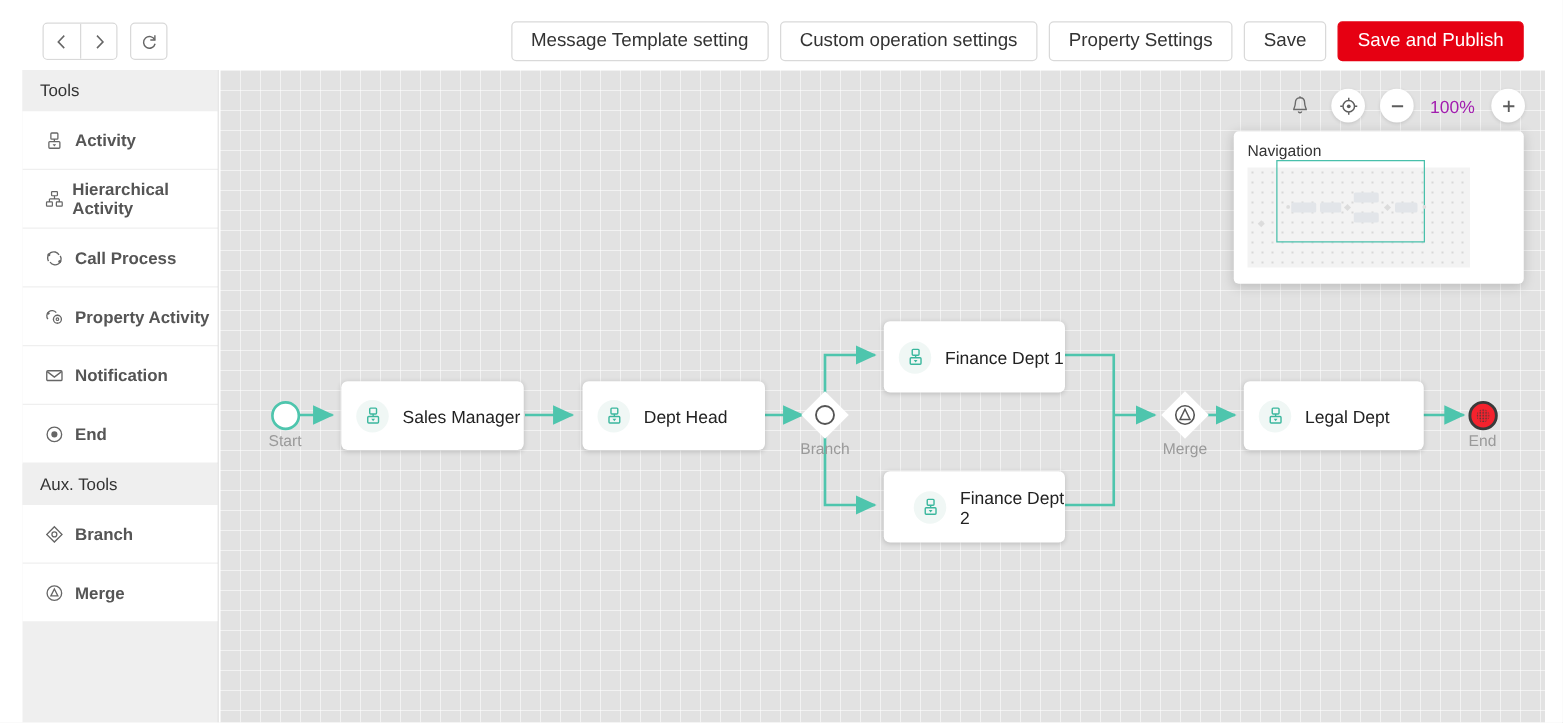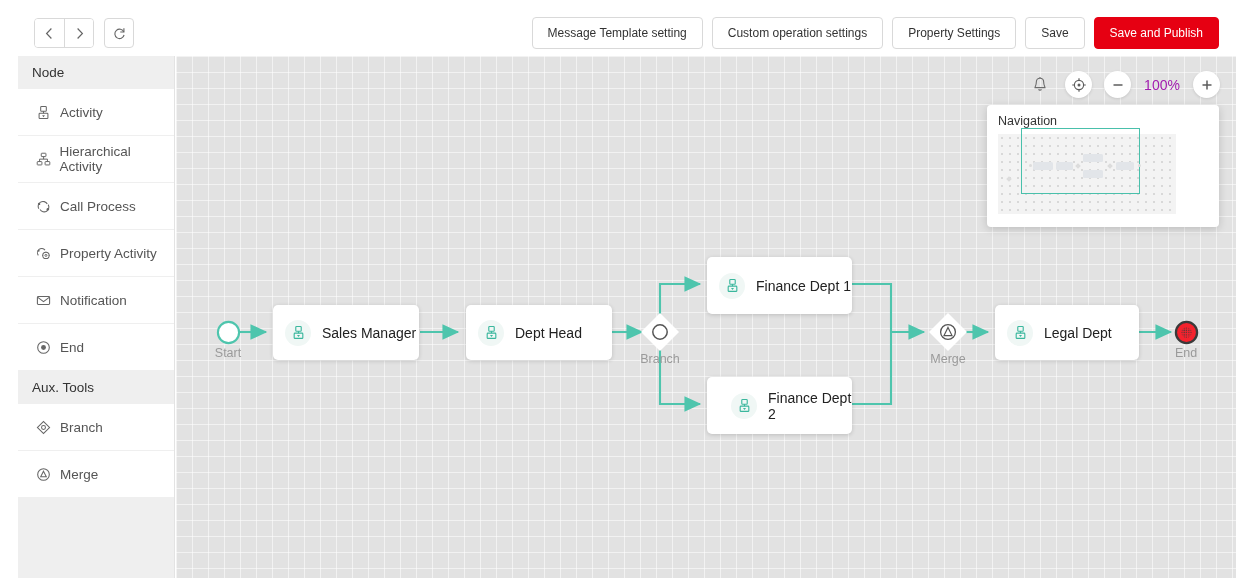--- a/index.html
+++ b/index.html
@@ -29,38 +29,38 @@
   .refresh-btn {
     position:absolute; left:104px; top:18px;
     width:30px; height:30px; border:1px solid #d9d9d9; border-radius:4px;
     background:#fff; display:flex; align-items:center; justify-content:center;
     cursor:pointer;
   }
 
   .tb-buttons { position:absolute; right:31px; top:17px; display:flex; gap:9px; align-items:center; }
   .tb-btn {
     height:32px; padding:0 15px; border:1px solid #d9d9d9; border-radius:4px;
-    background:#fff; color:#333; font-size:12px; line-height:30px;
+    background:#fff; color:#333; font-size:15px; line-height:30px;
     cursor:pointer; white-space:nowrap; font-family:"Liberation Sans", sans-serif;
   }
   .tb-btn.primary { background:#e60012; border-color:#e60012; color:#fff; }
 
   
   .sidebar {
     position:absolute; left:18px; top:56px; width:157px; height:522px;
     background:#efefef; border-right:1px solid #e3e3e3;
   }
   .side-head {
     height:33px; line-height:33px; padding-left:14px;
     font-size:13.5px; color:#333; background:#efefef;
   }
   .side-item {
     height:46px; background:#fff; margin-bottom:1px;
     display:flex; align-items:center; padding-left:18px;
-    font-size:13.5px; color:#555; cursor:pointer;
+    font-size:13.5px; color:#555; cursor:pointer;font-weight:bold;
   }
   .side-item .ic { width:22px; height:16px; display:flex; align-items:center; color:#666; }
   .side-item .lbl { margin-left:2px; }
 
   
   .canvas {
     position:absolute; left:176px; top:56px; width:1060px; height:522px;
     background-color:#e2e2e2;
     background-image:
       linear-gradient(to right, rgba(255,255,255,.55) 1px, transparent 1px),
@@ -148,21 +148,21 @@
     <div class="tb-buttons">
       <button class="tb-btn">Message Template setting</button>
       <button class="tb-btn">Custom operation settings</button>
       <button class="tb-btn">Property Settings</button>
       <button class="tb-btn">Save</button>
       <button class="tb-btn primary">Save and Publish</button>
     </div>
   </div>
 
   <div class="sidebar">
-    <div class="side-head">Node</div>
+    <div class="side-head">Tools</div>
 
     <div class="side-item">
       <span class="ic">
         <svg width="15" height="15" viewBox="0 0 16 16">
           <rect x="5" y="1.5" width="6" height="5.2" rx="0.8" fill="none" stroke="#666" stroke-width="1.1"></rect>
           <rect x="3.3" y="8.8" width="9.4" height="5.7" rx="0.8" fill="none" stroke="#666" stroke-width="1.1"></rect>
           <path d="M8 6.7 L8 8.8" stroke="#666" stroke-width="1.1"></path>
           <path d="M6.5 11 L9.5 11 L8 13 Z" fill="#666"></path>
         </svg>
       </span>

